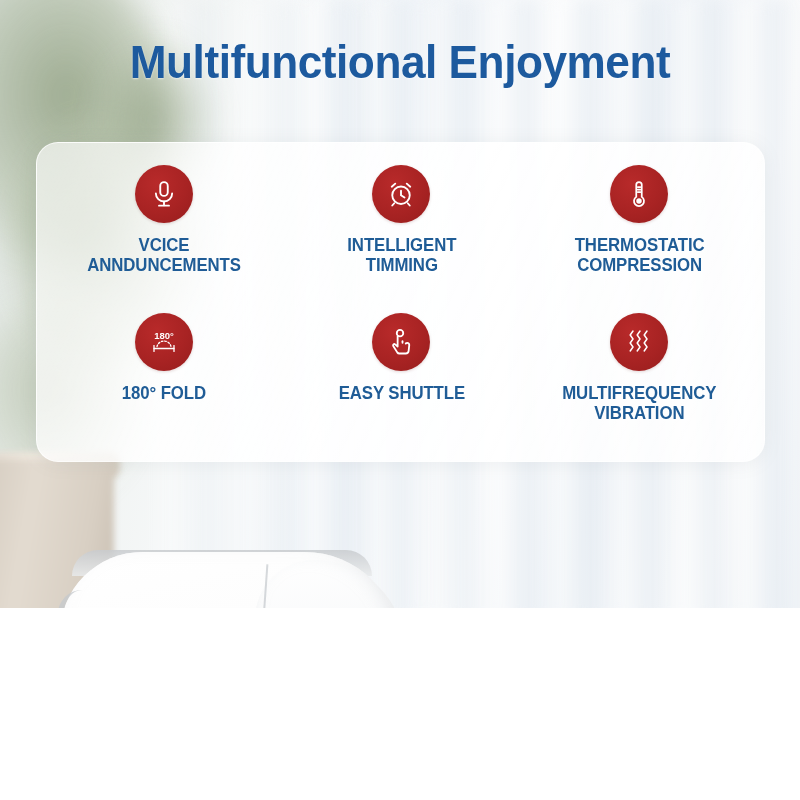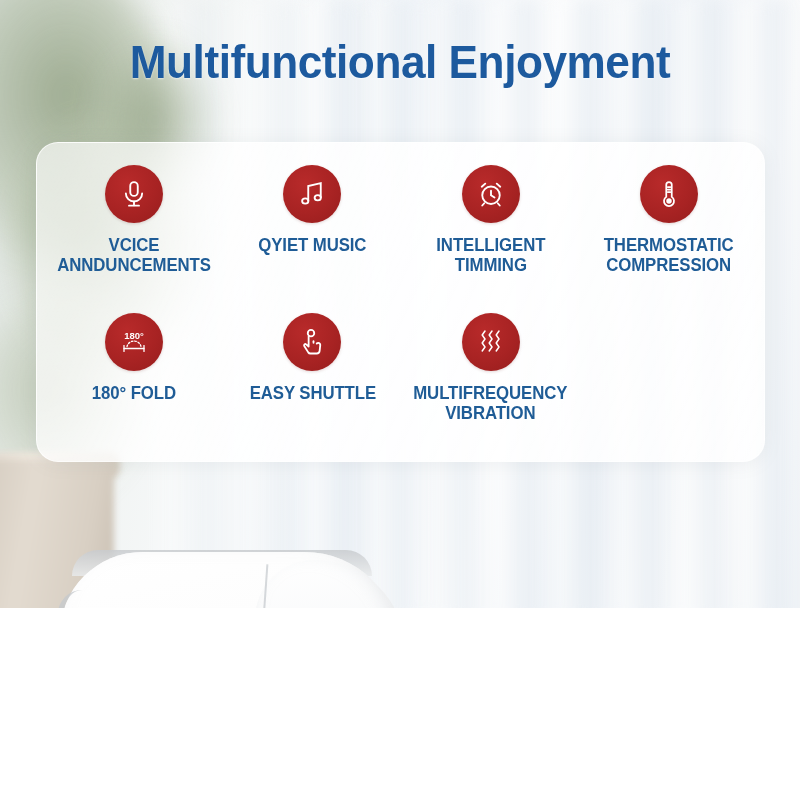--- a/index.html
+++ b/index.html
@@ -157,21 +157,21 @@
     border: 1px solid rgba(255,255,255,0.75);
     box-shadow: 0 2px 18px rgba(120,130,140,0.10);
     box-sizing: border-box;
   }
 
   .grid {
     position: absolute;
     left: 0; top: 0;
     width: 729px; height: 320px;
     display: grid;
-    grid-template-columns: repeat(4, 1fr);
+    grid-template-columns: repeat(3, 1fr);
     grid-template-rows: repeat(2, 1fr);
     padding: 14px 8px 10px 8px;
     box-sizing: border-box;
   }
 
   .cell {
     display: flex;
     flex-direction: column;
     align-items: center;
     justify-content: flex-start;
@@ -372,30 +372,20 @@
             <rect x="9" y="2.5" width="6" height="11" rx="3"></rect>
             <path d="M5.5 11.5a6.5 6.5 0 0 0 13 0"></path>
             <path d="M12 18v3"></path>
             <path d="M8 21.3h8"></path>
           </svg>
         </div>
         <div class="label">VCICE
 ANNDUNCEMENTS</div>
       </div>
 
-      <div class="cell">
-        <div class="badge">
-          <svg width="30" height="30" viewBox="0 0 24 24" fill="none" stroke="#ffffff" stroke-width="1.5" stroke-linecap="round">
-            <path d="M9 17.2V5.6l10-2.3v11.3"></path>
-            <ellipse cx="6.6" cy="17.6" rx="2.5" ry="2.1"></ellipse>
-            <ellipse cx="16.6" cy="15" rx="2.5" ry="2.1"></ellipse>
-          </svg>
-        </div>
-        <div class="label">QYIET MUSIC</div>
-      </div>
 
       <div class="cell">
         <div class="badge">
           <svg width="30" height="30" viewBox="0 0 24 24" fill="none" stroke="#ffffff" stroke-width="1.5" stroke-linecap="round">
             <circle cx="12" cy="13" r="7"></circle>
             <path d="M12 9.3V13l2.8 1.8"></path>
             <path d="M4.6 6.2 7.4 3.7"></path>
             <path d="M19.4 6.2 16.6 3.7"></path>
             <path d="M6.6 19.4 5 21.2"></path>
             <path d="M17.4 19.4 19 21.2"></path>

